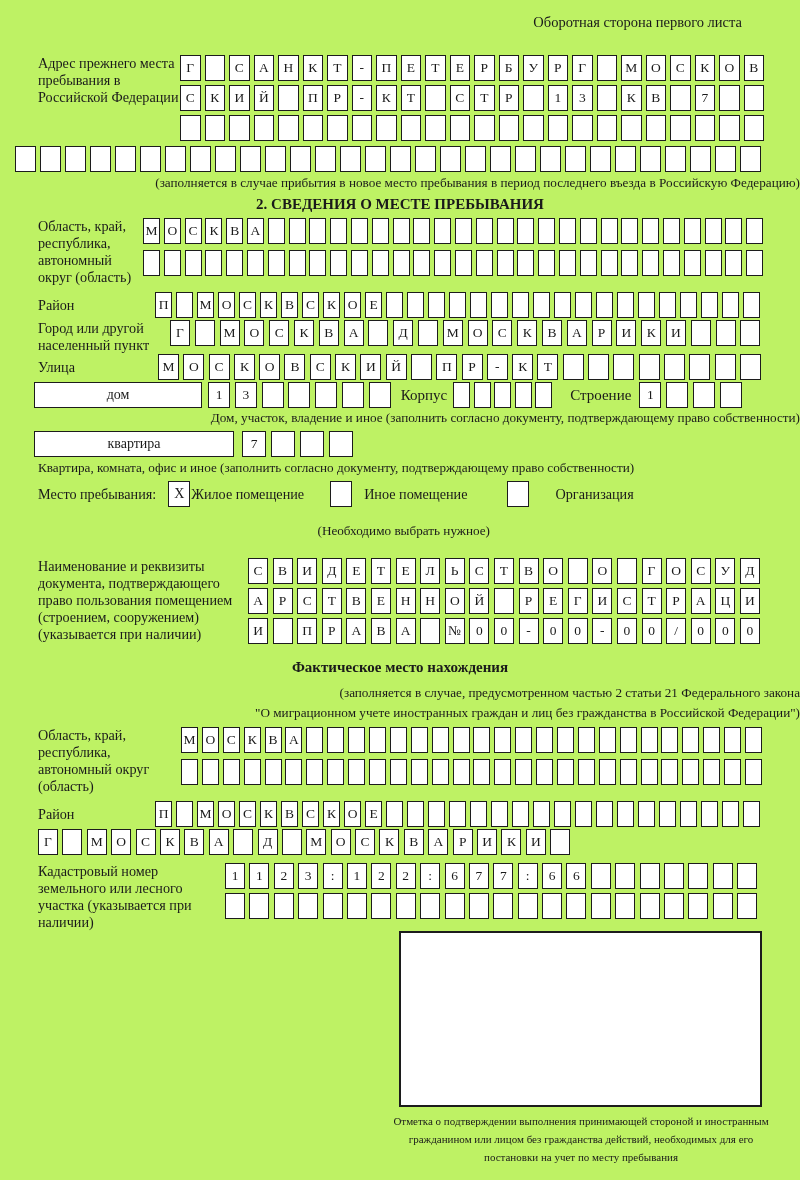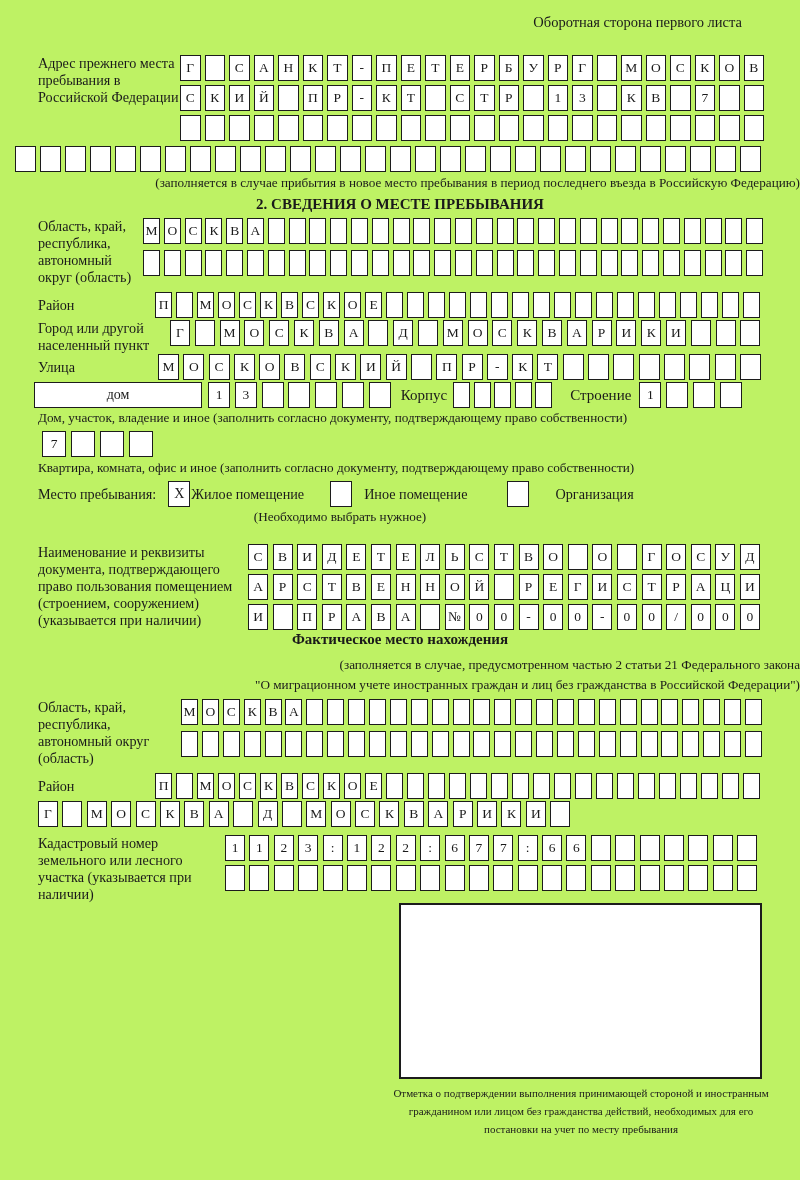--- a/index.html
+++ b/index.html
@@ -383,42 +383,43 @@
         <span class="cell"></span>
       </div>
     <div class="inline-label" style="margin-left:18px;">Строение</div>
     <div class="boxrow r4" style="margin-left:8px;">
         <span class="cell">1</span>
         <span class="cell"></span>
         <span class="cell"></span>
         <span class="cell"></span>
       </div>
   </div>
-  <div class="caption pl38" style="margin-top:2px;">Дом, участок, владение и иное (заполнить согласно документу, подтверждающему право собственности)</div>
+  <div class="caption pl38" style="margin-top:2px;text-align:right;">Дом, участок, владение и иное (заполнить согласно документу, подтверждающему право собственности)</div>
 
   <div class="flexrow" style="margin-top:5px;padding-left:34px;align-items:center;">
+    <div class="widebox" style="width:200px;">квартира</div>
     <div class="boxrow r4k" style="margin-left:8px;">
         <span class="cell">7</span>
         <span class="cell"></span>
         <span class="cell"></span>
         <span class="cell"></span>
       </div>
   </div>
   <div class="caption pl38" style="margin-top:3px;">Квартира, комната, офис и иное (заполнить согласно документу, подтверждающему право собственности)</div>
 
   <div class="flexrow pl38" style="margin-top:5px;align-items:center;">
     <span class="label" style="line-height:26px;">Место пребывания:</span>
     <span class="cbox" style="margin-left:12px;">X</span>
     <span class="label" style="margin-left:1px;line-height:26px;">Жилое помещение</span>
     <span class="cbox" style="margin-left:26px;"></span>
     <span class="label" style="margin-left:12px;line-height:26px;">Иное помещение</span>
     <span class="cbox" style="margin-left:40px;"></span>
     <span class="label" style="margin-left:26px;line-height:26px;">Организация</span>
   </div>
-  <div class="caption" style="margin-top:2px;margin-left:190px;width:300px;text-align:center;">(Необходимо выбрать нужное)</div>
+  <div class="caption" style="margin-top:16px;margin-left:190px;width:300px;text-align:right;">(Необходимо выбрать нужное)</div>
 
   <div class="flexrow pl38" style="margin-top:19px;">
     <div class="label" style="width:210px;flex:0 0 auto;">Наименование и реквизиты документа, подтверждающего право пользования помещением (строением, сооружением) (указывается при наличии)</div>
     <div class="rows gap4">
       <div class="boxrow r21">
           <span class="cell">С</span>
           <span class="cell">В</span>
           <span class="cell">И</span>
           <span class="cell">Д</span>
           <span class="cell">Е</span>
@@ -481,21 +482,21 @@
           <span class="cell">0</span>
           <span class="cell">0</span>
           <span class="cell">/</span>
           <span class="cell">0</span>
           <span class="cell">0</span>
           <span class="cell">0</span>
         </div>
     </div>
   </div>
 
-  <div class="sec-title" style="">Фактическое место нахождения</div>
+  <div class="sec-title" style="margin-top:14px;">Фактическое место нахождения</div>
   <div class="caption center" style="margin-top:6px;line-height:20px;">(заполняется в случае, предусмотренном частью 2 статьи 21 Федерального закона</div>
   <div class="caption center" style="line-height:20px;">"О миграционном учете иностранных граждан и лиц без гражданства в Российской Федерации")</div>
 
   <div class="flexrow pl38" style="margin-top:4px;">
     <div class="label" style="width:143px;flex:0 0 auto;">Область, край, республика, автономный округ (область)</div>
     <div class="rows gap6">
       <div class="boxrow r28">
           <span class="cell">М</span>
           <span class="cell">О</span>
           <span class="cell">С</span>

